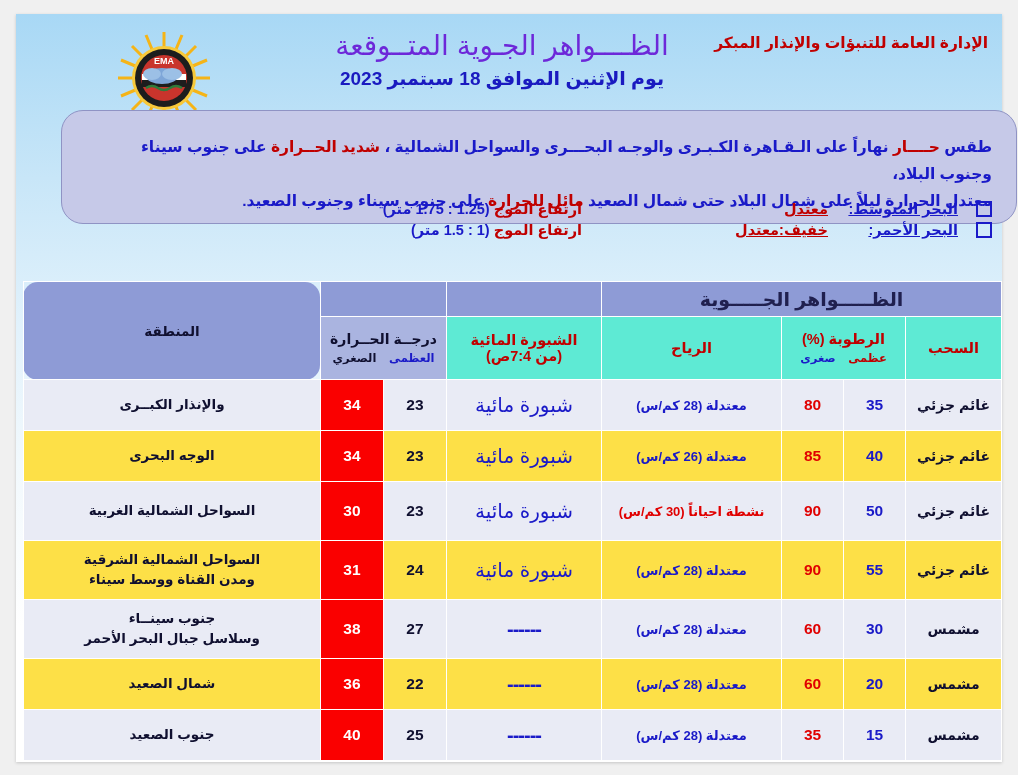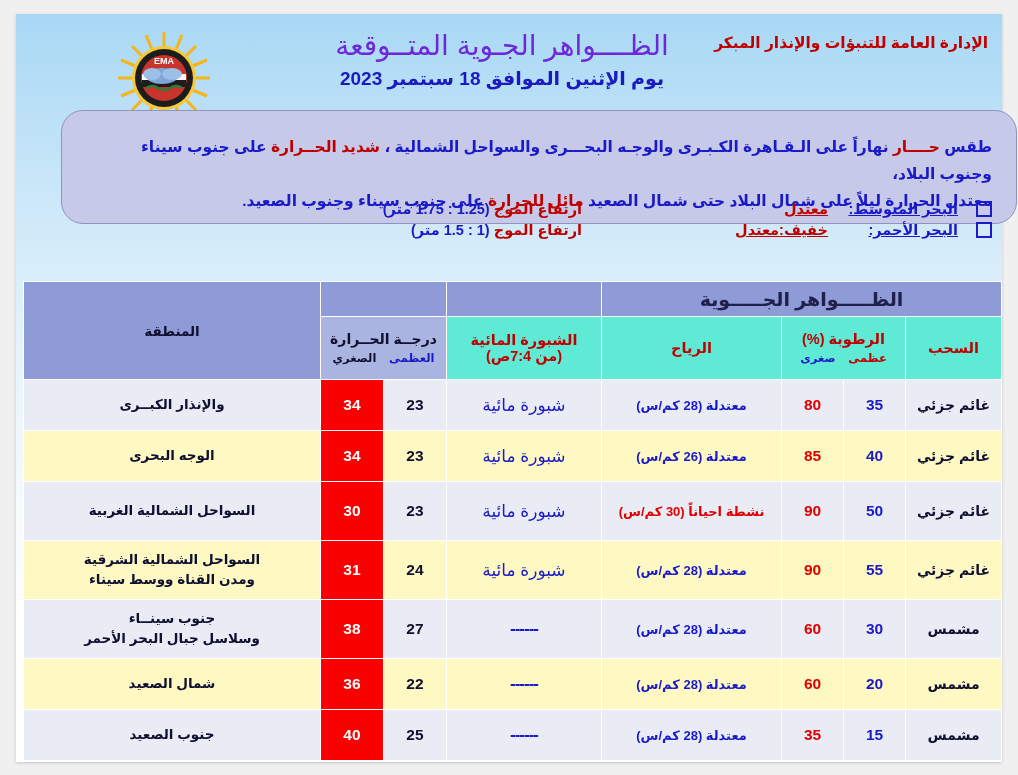--- a/index.html
+++ b/index.html
@@ -170,20 +170,21 @@
     height: 34px;
     color: #20204f;
     font-size: 19px;
     font-weight: bold;
   }
   .h-top.blank { background: #8e9bd6; }
   .h-top.region-head {
     font-size: 13.5px;
     font-weight: bold;
     color: #101030;
+    border-radius: 15px;
   }
   .h-sub {
     background: #5eead4;
     height: 62px;
     font-size: 14.5px;
     font-weight: bold;
     color: #c00000;
   }
   .h-sub .sm {
     display: block;
@@ -191,30 +192,30 @@
     font-weight: bold;
     margin-top: 4px;
   }
   .h-sub .sm .mx { color: #c00000; }
   .h-sub .sm .mn { color: #1a1ac8; }
   .h-temp { background: #aab4e0; color: #101030; font-size: 14px; }
   .h-temp .sm .mx { color: #1a1ac8; }
   .h-temp .sm .mn { color: #101030; }
 
   tbody tr.odd td { background: #e9ebf5; }
-  tbody tr.even td { background: #fef9c3; }
+  tbody tr.even td { background: #fde047; }
   tbody tr td { height: 50px; }
   tbody tr.tall td { height: 58px; }
 
   .c-cloud { font-size: 14px; font-weight: bold; color: #101030; }
   .c-hum-min { font-size: 15.5px; font-weight: bold; color: #1a1ac8; }
   .c-hum-max { font-size: 15.5px; font-weight: bold; color: #e00000; }
   .c-wind { font-size: 13px; font-weight: bold; color: #1a1ac8; }
   .c-wind.active { color: #e00000; }
-  .c-mist { font-size: 17px; color: #1a1ac8; font-weight: normal; }
+  .c-mist { font-size: 20px; color: #1a1ac8; font-weight: normal; }
   .c-mist.dash { font-weight: bold; letter-spacing: -1px; }
   .c-tmin { font-size: 15.5px; font-weight: bold; color: #101030; }
   td.c-tmax-cell {
     background: #fa0000 !important;
     color: #ffffff;
     font-size: 15.5px;
     font-weight: bold;
   }
   .c-region { font-size: 13.5px; font-weight: bold; color: #101030; line-height: 1.45; }
 </style>

